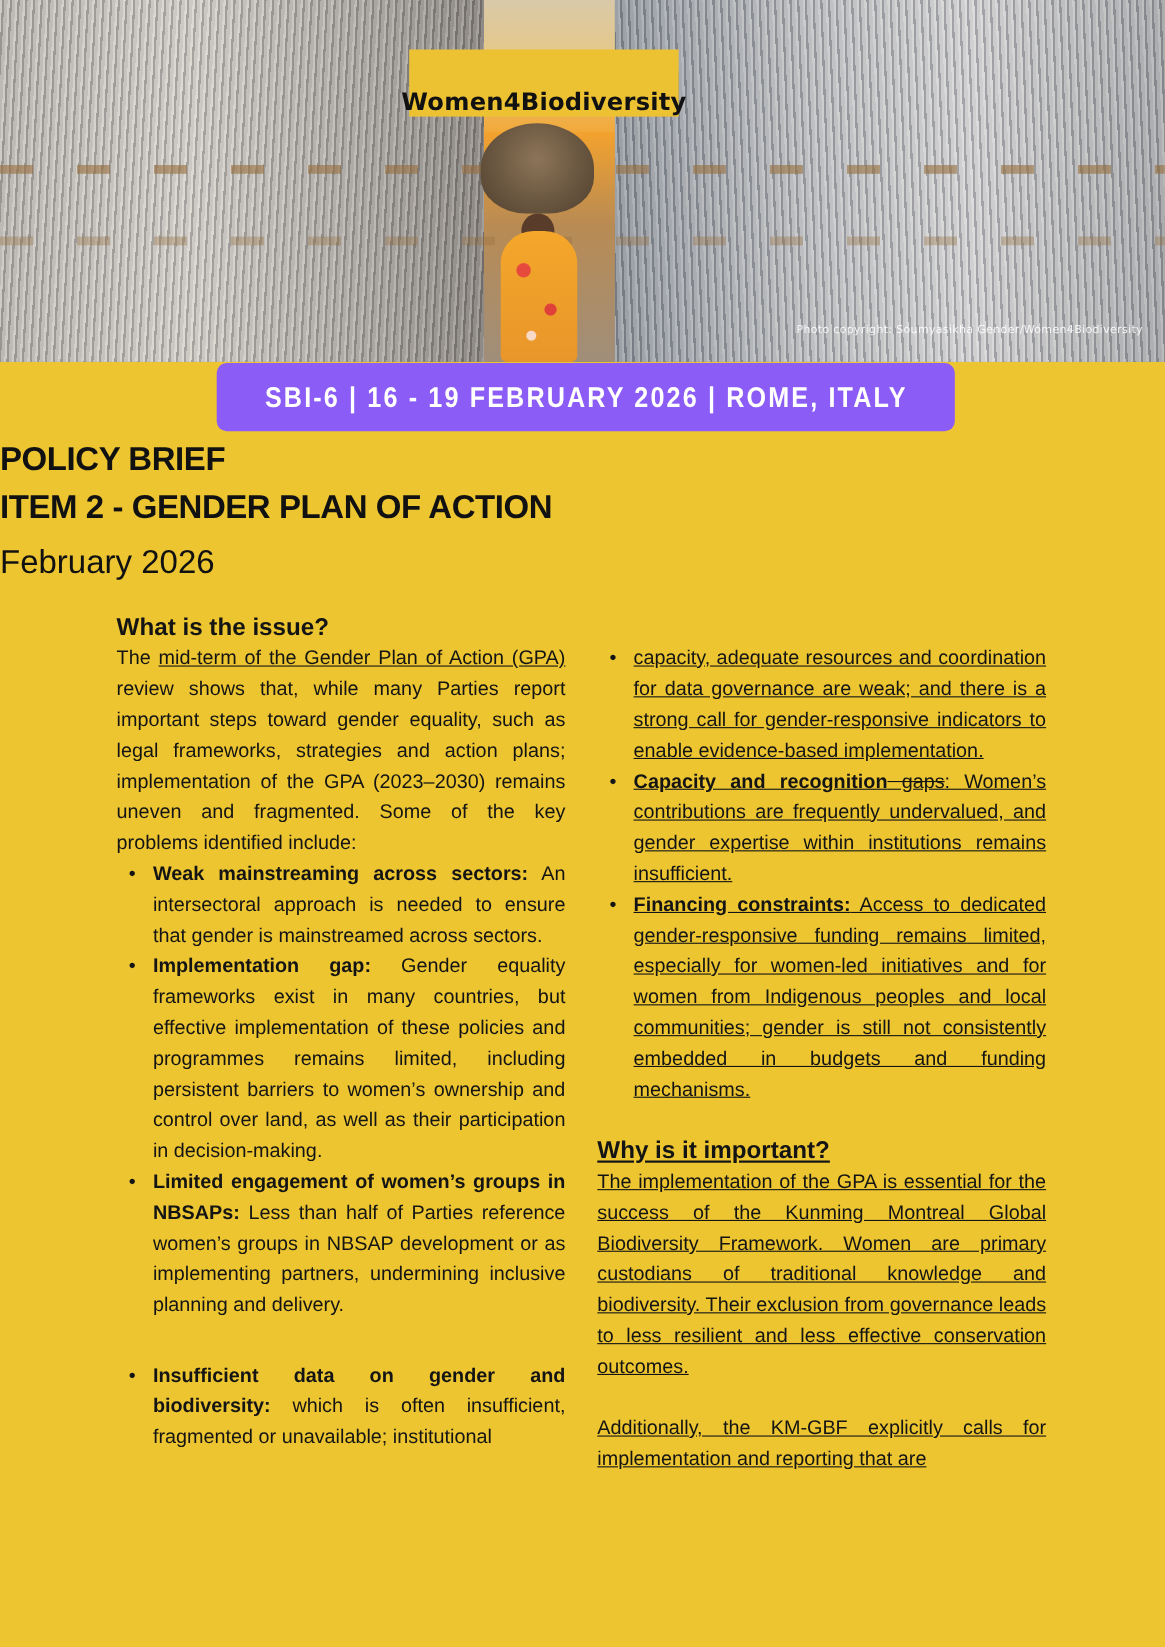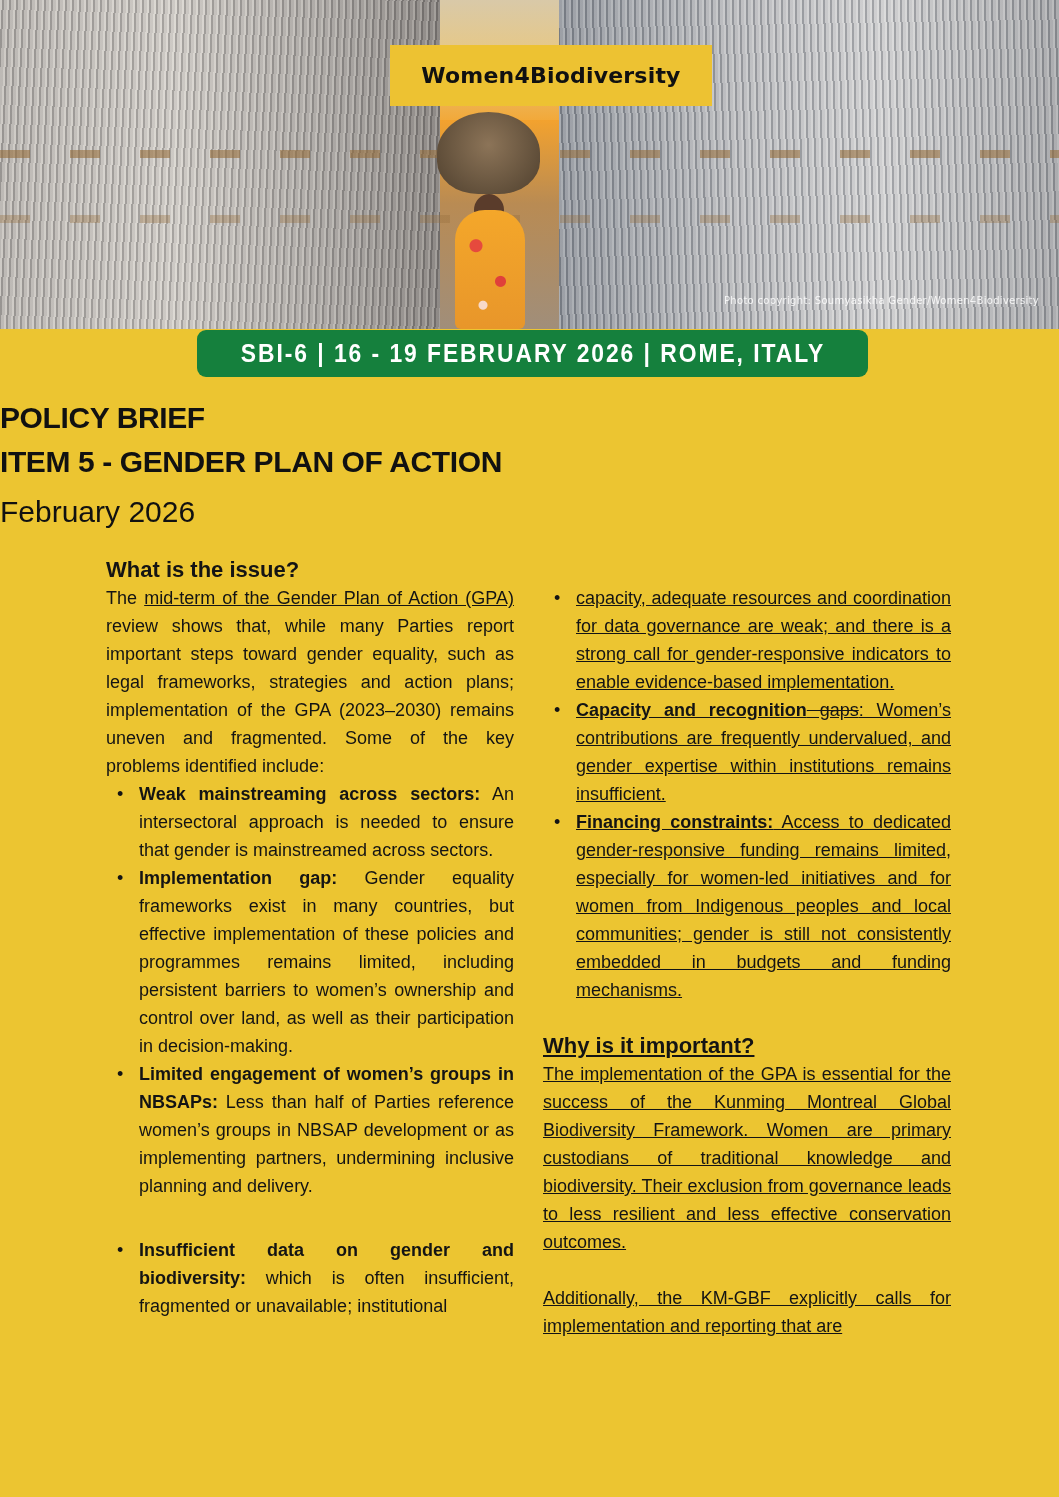--- a/index.html
+++ b/index.html
@@ -54,38 +54,38 @@
       radial-gradient(circle at 65% 60%, #e0403a 0 5px, transparent 6px),
       radial-gradient(circle at 40% 80%, #f8d9c8 0 4px, transparent 5px),
       linear-gradient(180deg,#f4a72a,#e8962a);
   }
   .woman-head {
     position:absolute; left:474px; top:194px; width:30px; height:32px; border-radius:50%;
     background:#5a3c2b;
   }
 
   .logo-box {
-    position:absolute; left:390px; top:45px; width:322px; height:61px;
+    position:absolute; left:372px; top:45px; width:245px; height:61px;
     background:#EDC232;
-    display:flex; align-items:center; justify-content:center;
+    display:flex; align-items:flex-end; justify-content:center;
   }
   .logo-text {
     font-family:"DejaVu Sans", sans-serif; font-weight:bold; font-size:22px; letter-spacing:0.2px;
     color:#111;
   }
   .photo-credit {
     position:absolute; right:20px; top:295px;
     font-family:"DejaVu Sans", sans-serif; font-size:10px; color:rgba(255,255,255,0.85);
     letter-spacing:0.3px;
   }
 
   
   .event-banner {
-    position:absolute; left:197px; top:330px; width:671px; height:47px;
-    background:#15803d; border-radius:9px;
+    position:absolute; left:197px; top:330px; width:671px; height:62px;
+    background:#8b5cf6; border-radius:9px;
     display:flex; align-items:center; justify-content:center;
   }
   .event-text {
     font-family:"Liberation Sans", sans-serif; font-weight:bold; font-size:26px; color:#fff;
     letter-spacing:2.2px; transform:scaleX(0.88); white-space:nowrap;
   }
 
   
   .title-block { position:absolute; left:0; top:396px; width:839px; text-align:left; }
   .title-1, .title-2 {
@@ -135,21 +135,21 @@
   </div>
   <div class="photo-credit">Photo copyright: Soumyasikha Gender/Women4Biodiversity</div>
 </div>
 
 <div class="event-banner">
   <span class="event-text">SBI-6 | 16 - 19 FEBRUARY 2026 | ROME, ITALY</span>
 </div>
 
 <div class="title-block">
   <div class="title-1">POLICY BRIEF</div>
-  <div class="title-2">ITEM 5 - GENDER PLAN OF ACTION</div>
+  <div class="title-2">ITEM 2 - GENDER PLAN OF ACTION</div>
   <div class="title-date">February 2026</div>
 </div>
 
 <div class="col col-left">
   <div class="heading">What is the issue?</div>
   <p><span>The </span><span class="link">mid-term of the Gender Plan of Action (GPA)</span><span> review shows that, while many Parties report important steps toward gender equality, such as legal frameworks, strategies and action plans; implementation of the GPA (2023–2030) remains uneven and fragmented. Some of the key problems identified include:</span></p>
   <ul class="bullets">
     <li><span class="term">Weak mainstreaming across sectors:</span><span> An intersectoral approach is needed to ensure that gender is mainstreamed across sectors.</span></li>
     <li><span class="term">Implementation gap:</span><span> Gender equality frameworks exist in many countries, but effective implementation of these policies and programmes remains limited, including persistent barriers to women’s ownership and control over land, as well as their participation in decision-making.</span></li>
     <li><span class="term">Limited engagement of women’s groups in NBSAPs:</span><span> Less than half of Parties reference women’s groups in NBSAP development or as implementing partners, undermining inclusive planning and delivery.</span></li>

